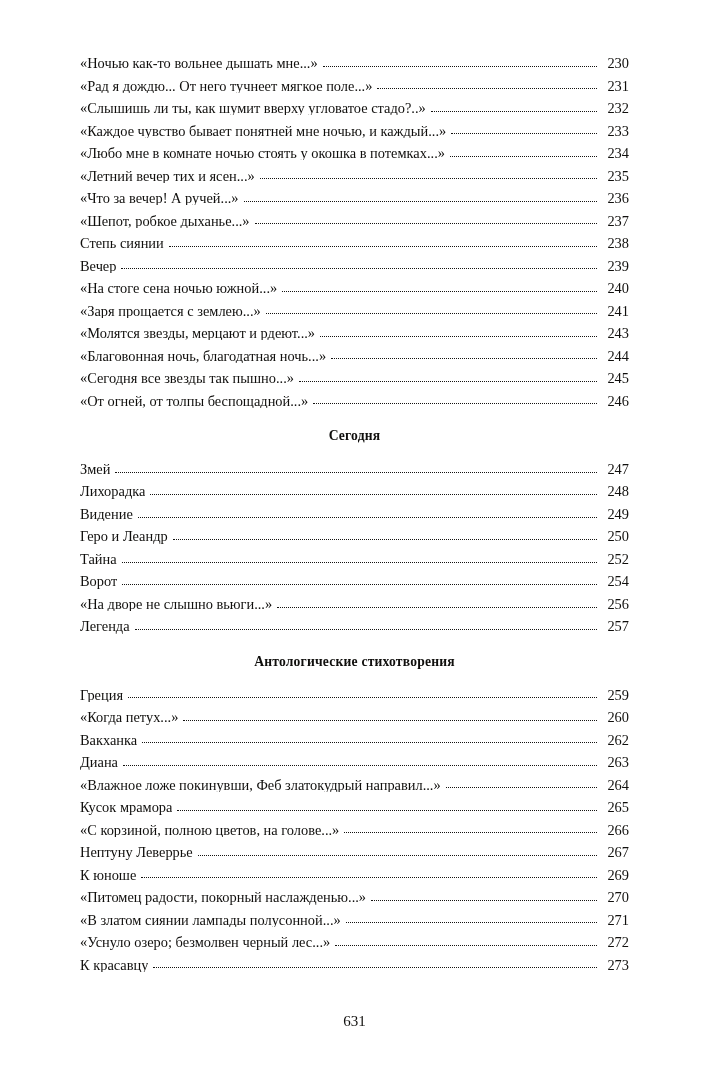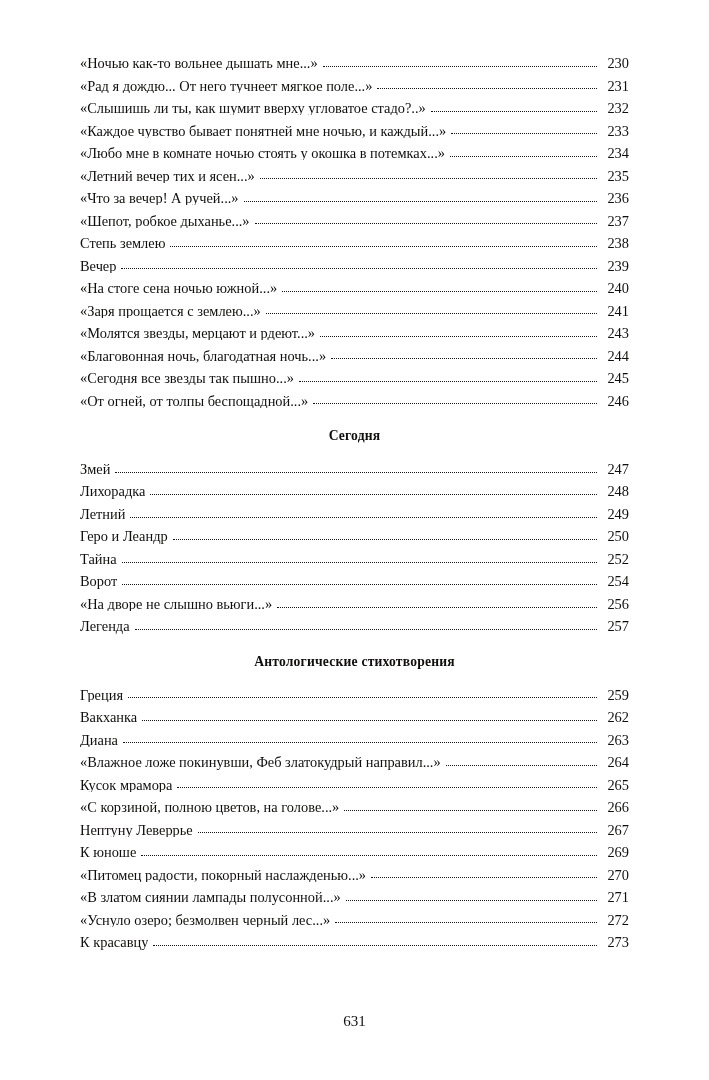--- a/index.html
+++ b/index.html
@@ -122,21 +122,21 @@
           <span class="entry-title">«Что за вечер! А ручей...»</span>
           <span class="leader"></span>
           <span class="entry-page">236</span>
         </div>
         <div class="toc-entry">
           <span class="entry-title">«Шепот, робкое дыханье...»</span>
           <span class="leader"></span>
           <span class="entry-page">237</span>
         </div>
         <div class="toc-entry">
-          <span class="entry-title">Степь землею</span>
+          <span class="entry-title">Степь сиянии</span>
           <span class="leader"></span>
           <span class="entry-page">238</span>
         </div>
         <div class="toc-entry">
           <span class="entry-title">Вечер</span>
           <span class="leader"></span>
           <span class="entry-page">239</span>
         </div>
         <div class="toc-entry">
           <span class="entry-title">«На стоге сена ночью южной...»</span>
@@ -175,21 +175,21 @@
           <span class="entry-title">Змей</span>
           <span class="leader"></span>
           <span class="entry-page">247</span>
         </div>
         <div class="toc-entry">
           <span class="entry-title">Лихорадка</span>
           <span class="leader"></span>
           <span class="entry-page">248</span>
         </div>
         <div class="toc-entry">
-          <span class="entry-title">Летний</span>
+          <span class="entry-title">Видение</span>
           <span class="leader"></span>
           <span class="entry-page">249</span>
         </div>
         <div class="toc-entry">
           <span class="entry-title">Геро и Леандр</span>
           <span class="leader"></span>
           <span class="entry-page">250</span>
         </div>
         <div class="toc-entry">
           <span class="entry-title">Тайна</span>
@@ -211,20 +211,25 @@
           <span class="leader"></span>
           <span class="entry-page">257</span>
         </div>
       </div>
       <div class="block">
         <div class="section-heading">Антологические стихотворения</div>
         <div class="toc-entry">
           <span class="entry-title">Греция</span>
           <span class="leader"></span>
           <span class="entry-page">259</span>
+        </div>
+        <div class="toc-entry">
+          <span class="entry-title">«Когда петух...»</span>
+          <span class="leader"></span>
+          <span class="entry-page">260</span>
         </div>
         <div class="toc-entry">
           <span class="entry-title">Вакханка</span>
           <span class="leader"></span>
           <span class="entry-page">262</span>
         </div>
         <div class="toc-entry">
           <span class="entry-title">Диана</span>
           <span class="leader"></span>
           <span class="entry-page">263</span>

